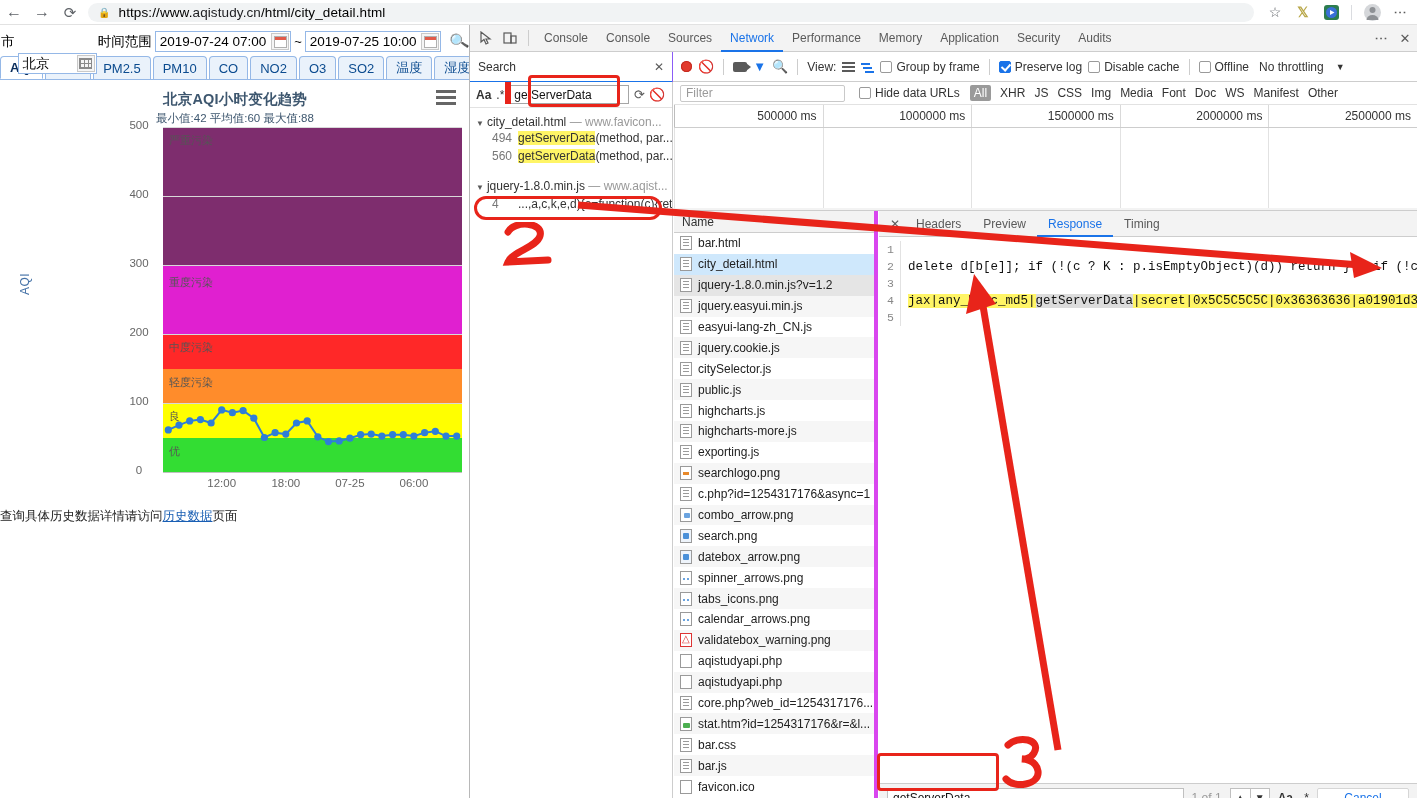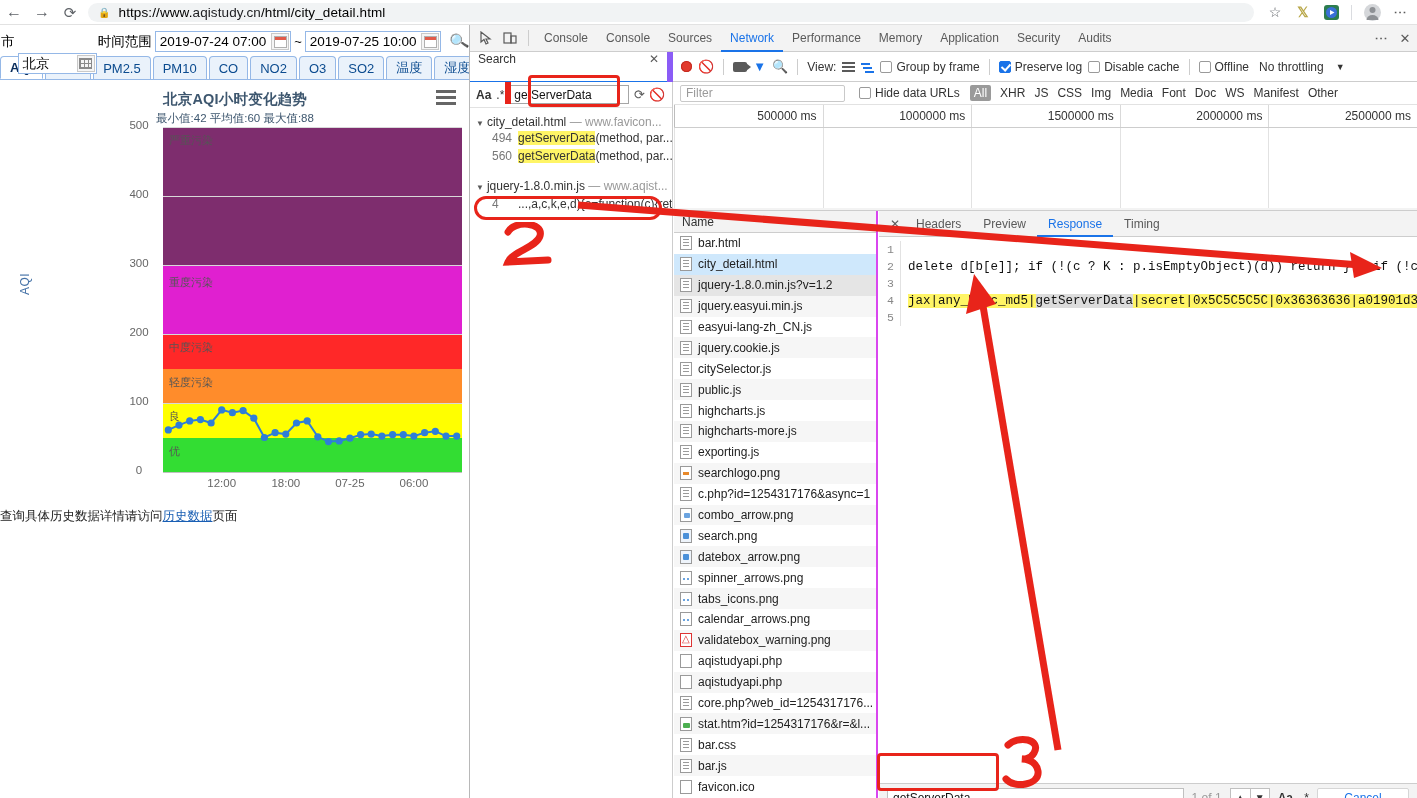--- a/index.html
+++ b/index.html
@@ -105,22 +105,22 @@
   }
   .dt-icobtn { width:24px;height:24px;display:flex;align-items:center;justify-content:center;color:#5a5a5a; }
   .dt-sep { width:1px;height:16px;background:#cdcdcd;margin:0 6px; }
   .dt-tab { padding:0 9px; height:27px; display:flex; align-items:center; font-size:12px; color:#5a5a5a; white-space:nowrap; }
   .dt-tab.active { color:#1a73e8; box-shadow: inset 0 -2px 0 #1a73e8; }
   .dt-tabbar-right { margin-left:auto; display:flex; align-items:center; }
   .kebab { letter-spacing:0; font-size:13px; color:#5a5a5a; writing-mode: vertical-rl; line-height:3px; padding:0 8px;}
 
   
   .dt-row2 { height:30px; display:flex; align-items:center; border-bottom:1px solid #cdcdcd; background:#fff;}
-  .search-head { width:203px; height:30px; display:flex; align-items:flex-start; padding-left:8px;
-    border-right:6px solid #8b5cf6; position:relative; background:#fff;}
+  .search-head { width:203px; height:30px; display:flex; align-items:center; padding-left:8px;
+    border-right:1px solid #8b5cf6; position:relative; background:#fff;}
   .search-head .lbl { font-size:12px; color:#333; }
   .search-head .xclose { position:absolute; right:8px; color:#5a5a5a; font-size:12px; }
   .search-head::after{content:"";position:absolute;left:0;bottom:-1px;width:100%;height:2px;background:#1a73e8;}
   .net-toolbar { flex:1; height:30px; display:flex; align-items:center; padding-left:8px; gap:6px; }
   .rec-dot { width:11px;height:11px;border-radius:50%;background:#e23b2e; box-shadow:0 0 0 1px #c4291f inset;}
   .clear-ico { font-size:13px; color:#5a5a5a; }
   .cam-ico { width:14px;height:10px;background:#5a5a5a;border-radius:2px;position:relative;}
   .cam-ico::after{content:"";position:absolute;right:-4px;top:1px;border-left:5px solid #5a5a5a;border-top:4px solid transparent;border-bottom:4px solid transparent;}
   .funnel { color:#1a73e8; font-size:13px; }
   .mag { color:#1a73e8; font-size:13px; }
@@ -155,21 +155,21 @@
   .ftypes{ display:flex;align-items:center;gap:9px;font-size:12px;color:#333;margin-left:10px;}
   .ftype.all{ background:#9a9a9a;color:#fff;border-radius:2px;padding:1px 4px;}
   .ruler { position:absolute; left:204px; top:80px; width:743px; height:23px; display:flex; border-bottom:1px solid #cdcdcd; background:#fff;}
   .rseg{ flex:1; border-left:1px solid #d9d9d9; display:flex; align-items:center; justify-content:flex-end; padding-right:6px; font-size:12px; color:#333;}
   .rseg:first-child{border-left:1px solid #bdbdbd;}
   .overview { position:absolute; left:204px; top:103px; width:743px; height:80px; background:#fff; display:flex;}
   .ovseg{ flex:1; border-left:1px solid #e2e2e2;}
   .ov-bottom{ position:absolute; left:204px; top:183px; width:743px; height:3px; background:#f3f3f3; border-bottom:1px solid #cdcdcd;}
 
   
-  .reqlist { position:absolute; left:204px; top:186px; width:204px; height:587px; border-right:2px solid #d946ef; background:#fff; overflow:hidden;}
+  .reqlist { position:absolute; left:204px; top:186px; width:204px; height:587px; border-right:4px solid #d946ef; background:#fff; overflow:hidden;}
   .rl-head { height:22px; background:#f3f3f3; border-bottom:1px solid #cdcdcd; display:flex; align-items:center; padding-left:8px; font-size:12px; color:#333;}
   .rl-row { height:20.9px; display:flex; align-items:center; padding-left:6px; font-size:12px; color:#222; white-space:nowrap; overflow:hidden;}
   .rl-row:nth-child(even){ background:#f6f6f6; }
   .rl-row.selected{ background:#cfe8fc; }
   .rl-row.hovered{ background:#e5e5e5; }
   .fico{ width:12px;height:14px;border:1px solid #9a9a9a;background:#fff;margin-right:6px;flex:none;position:relative;}
   .fico.doc::after{content:"";position:absolute;left:2px;top:2px;right:2px;bottom:2px;background:
      repeating-linear-gradient(to bottom,#9a9a9a 0 1px,transparent 1px 3px);}
   .fico.img{ background:#eef4fb; }
   .fico.img::after{content:"";position:absolute;left:2px;top:3px;width:6px;height:6px;background:#4a90d9;border-radius:1px;}

